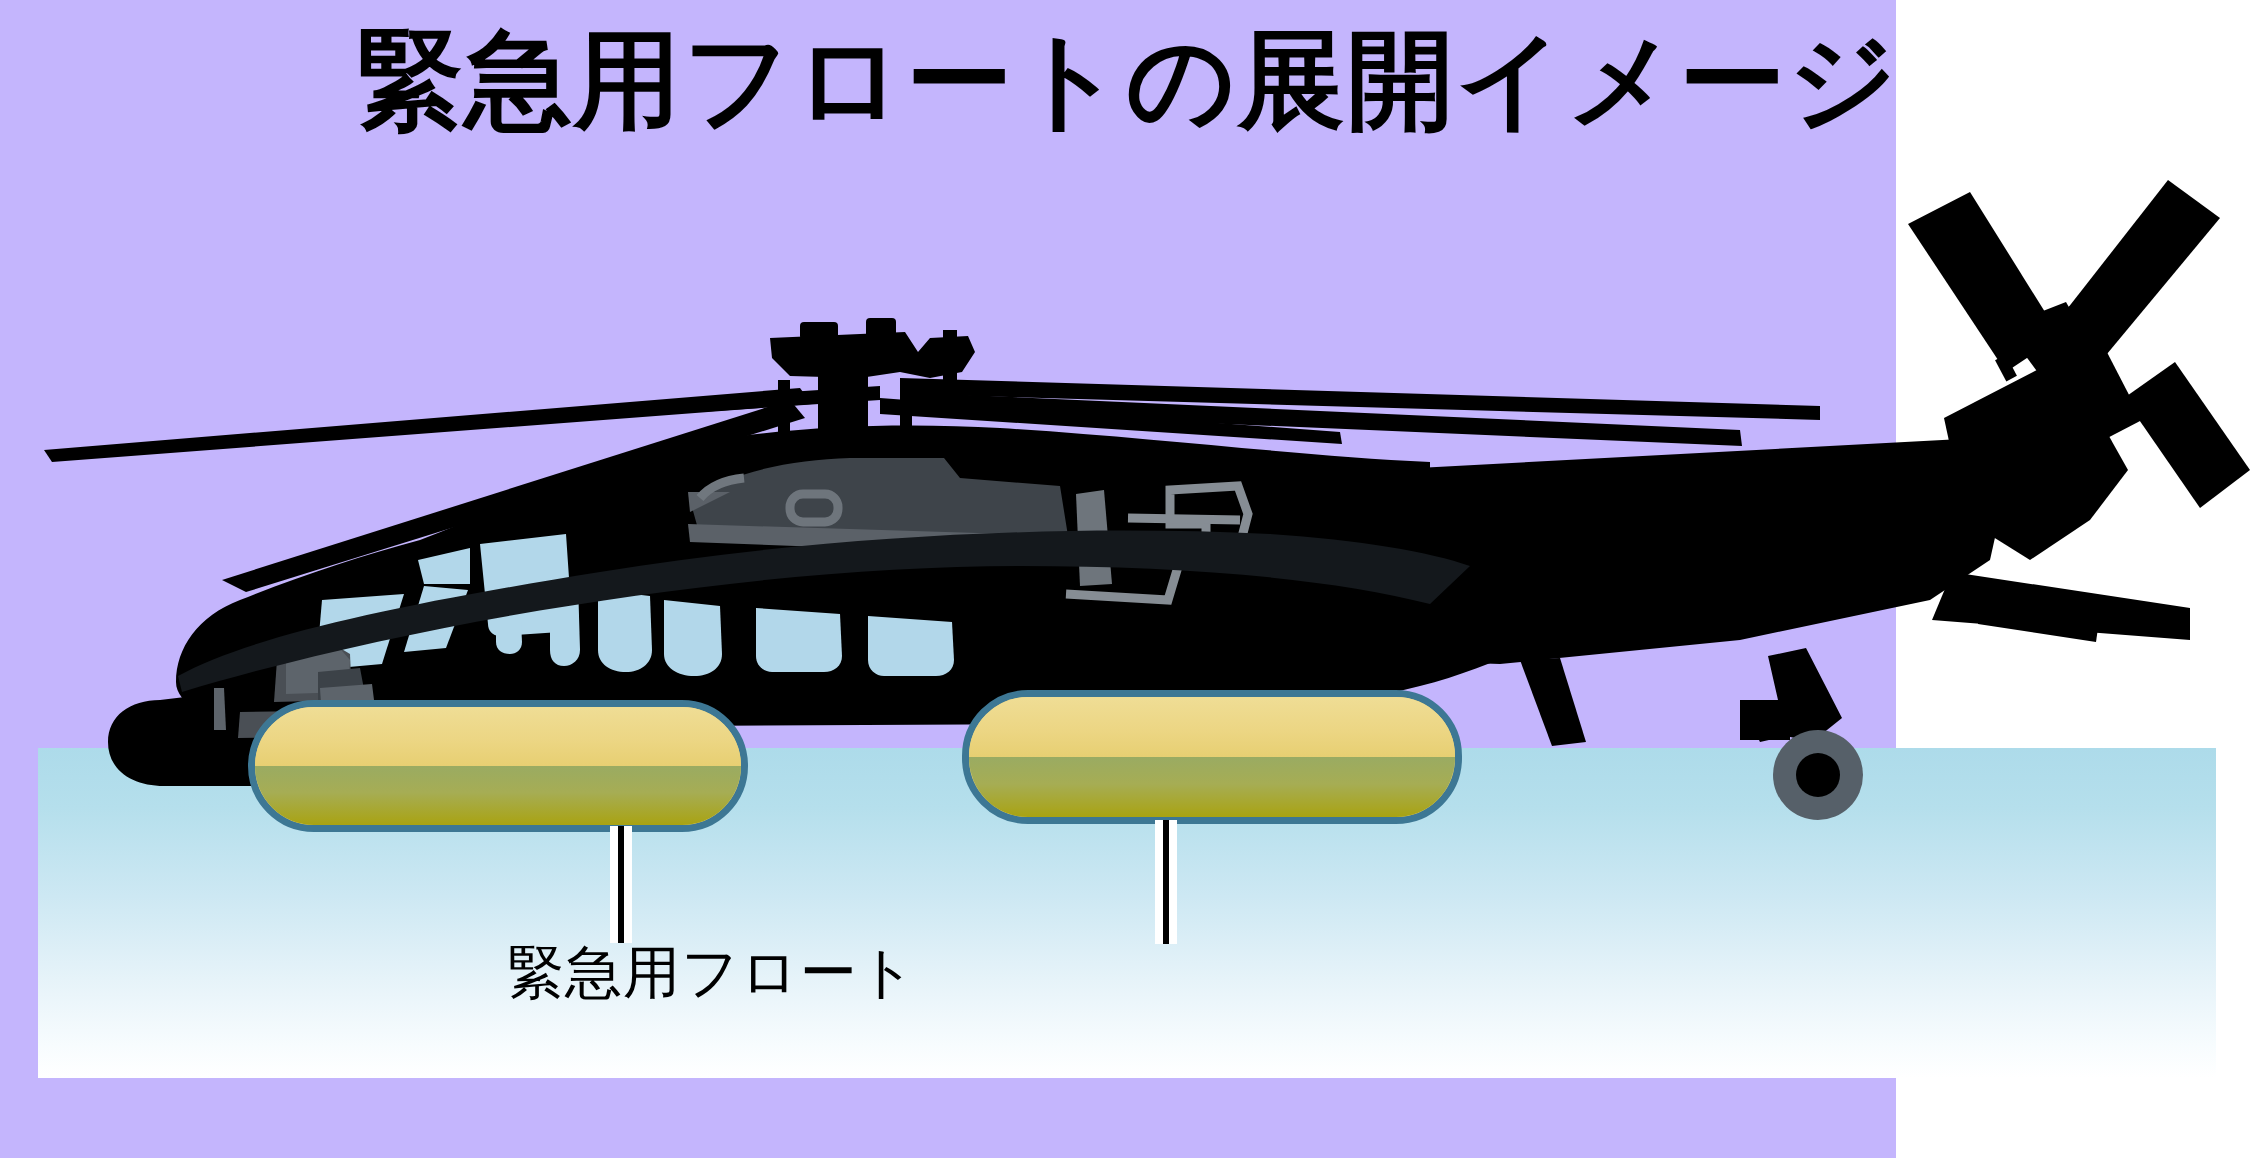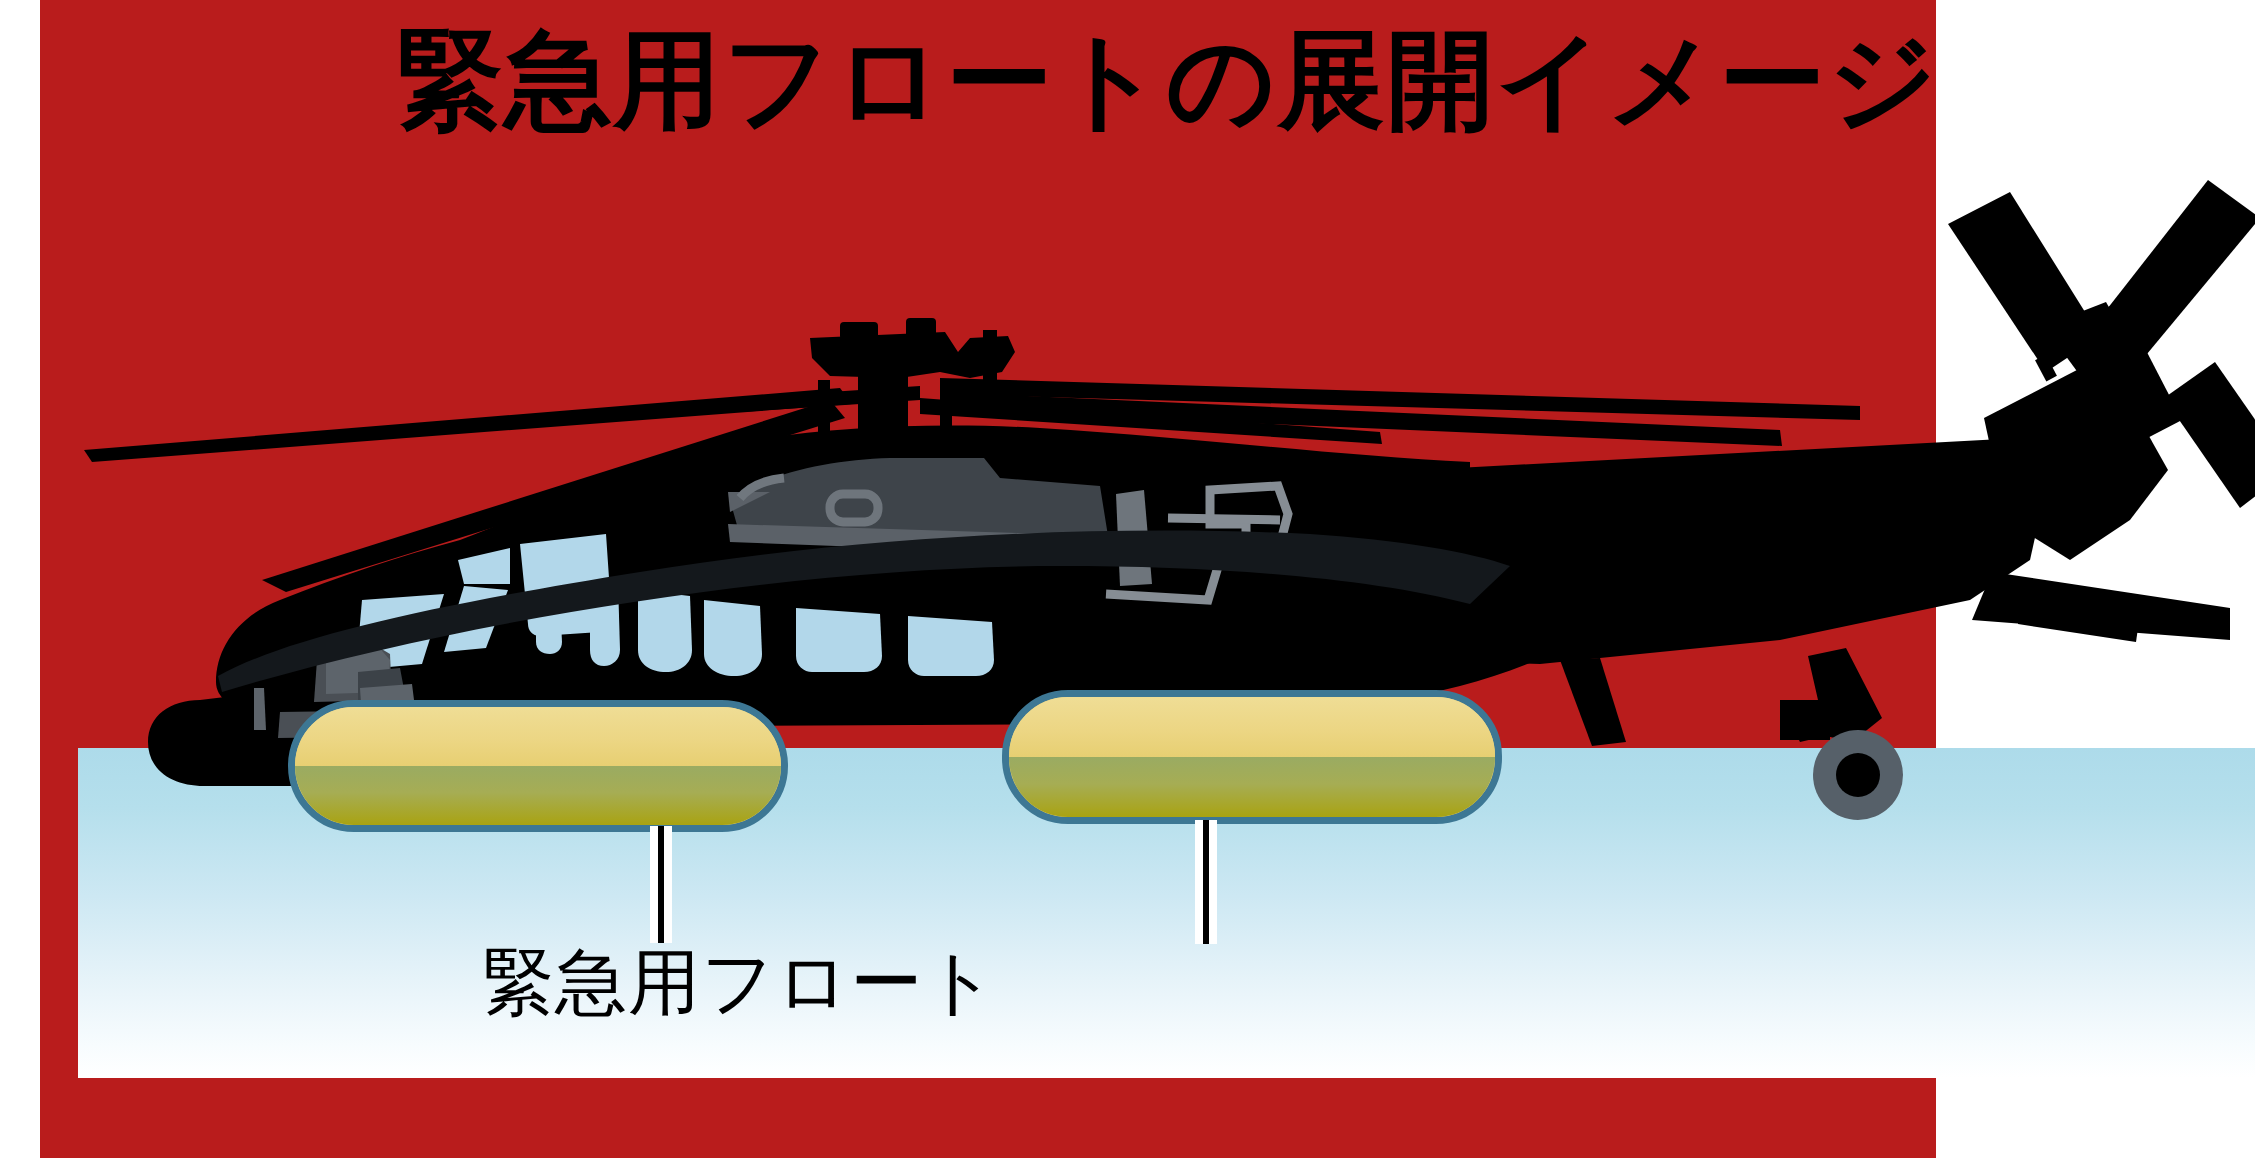--- a/index.html
+++ b/index.html
@@ -1,21 +1,21 @@
 <!DOCTYPE html>
 <html><head>
 <meta charset="utf-8">
 <style>
   html,body{margin:0;padding:0;background:#ffffff;}
   body{
     width:2255px;height:1158px;overflow:hidden;
     font-family:"Liberation Sans","DejaVu Sans",sans-serif;
     position:relative;
   }
-  #stage{position:relative;width:1896px;height:1158px;background:#b91c1c;margin-left:40px;}
+  #stage{position:relative;width:1896px;height:1158px;background:#c4b5fd;}
 
   
   .title{
     position:absolute;left:0;top:24px;width:2255px;
     text-align:center;
     font-size:107px;
     font-weight:700;
     letter-spacing:2px;
     color:#000000;
     line-height:1.05;
@@ -63,23 +63,23 @@
   }
   .leader i{
     position:absolute;left:8px;top:0;bottom:0;width:6px;background:#000000;display:block;
   }
   #leader-left{left:610px;top:826px;height:117px;}
   #leader-right{left:1155px;top:820px;height:124px;}
 
   
   .caption{
     position:absolute;
-    left:0;top:935px;width:1400px;
+    left:12px;top:935px;width:1400px;
     text-align:center;
-    font-size:72px;
+    font-size:57px;
     font-weight:400;
     color:#000000;
     letter-spacing:1px;
     white-space:nowrap;
     font-family:"DejaVu Sans","Liberation Sans",sans-serif;
   }
 </style>
 </head>
 <body>
 

